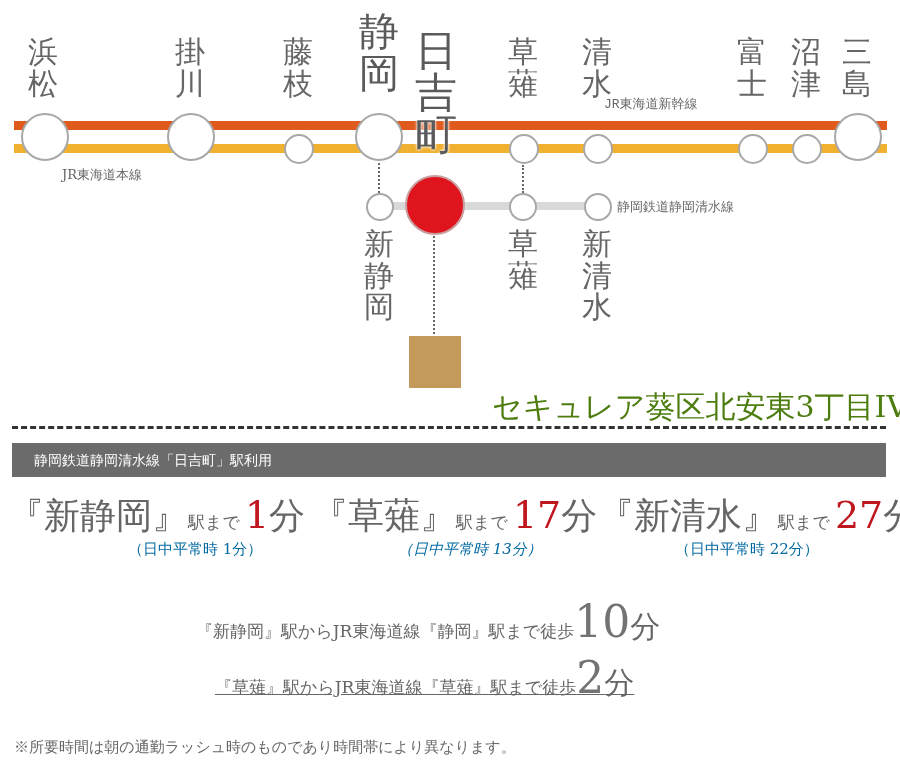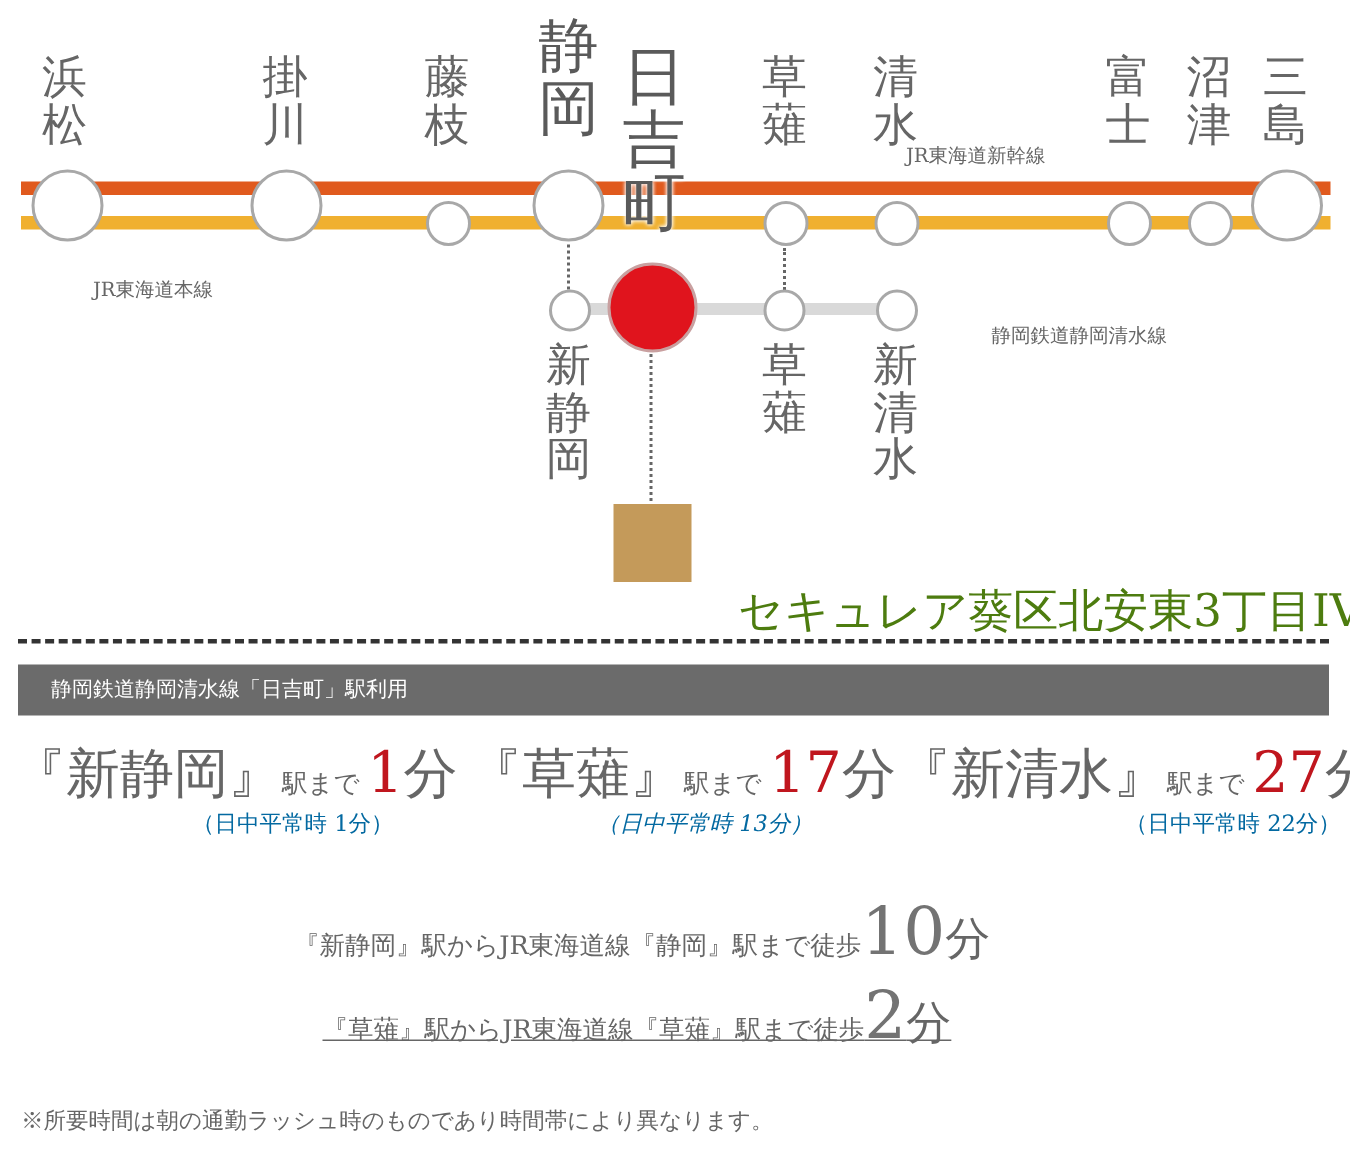--- a/index.html
+++ b/index.html
@@ -71,23 +71,23 @@
     <span>三</span>
     <span>島</span>
   </div>
 
   <div class="vlabel" style="left:415px; top:30px; font-size:42px; color:#5a5a5a; line-height:1.0; text-shadow:0 0 3px #fff,0 0 3px #fff;">
     <span>日</span>
     <span>吉</span>
     <span>町</span>
   </div>
 
-  <div class="small-label" style="left:62px; top:184px;">JR東海道本線</div>
-  <div class="small-label" style="left:604px; top:95px;">JR東海道新幹線</div>
-  <div class="small-label" style="left:617px; top:215px;margin-left:44px;">静岡鉄道静岡清水線</div>
+  <div class="small-label" style="left:62px; top:166px;">JR東海道本線</div>
+  <div class="small-label" style="left:604px; top:95px;font-family:Liberation Mono, monospace;">JR東海道新幹線</div>
+  <div class="small-label" style="left:617px; top:198px;">静岡鉄道静岡清水線</div>
 
   <div class="station" style="left:21px; top:113px; width:48px; height:48px;"></div>
   <div class="station" style="left:167px; top:113px; width:48px; height:48px;"></div>
   <div class="station" style="left:284px; top:134px; width:30px; height:30px;"></div>
   <div class="station" style="left:355px; top:113px; width:48px; height:48px;"></div>
   <div class="station" style="left:509px; top:134px; width:30px; height:30px;"></div>
   <div class="station" style="left:583px; top:134px; width:30px; height:30px;"></div>
   <div class="station" style="left:738px; top:134px; width:30px; height:30px;"></div>
   <div class="station" style="left:792px; top:134px; width:30px; height:30px;"></div>
   <div class="station" style="left:834px; top:113px; width:48px; height:48px;"></div>
@@ -132,21 +132,21 @@
 <div class="time-block" style="left:312px;">
   <span class="big">『草薙』</span><span class="mid">駅まで</span>
   <span class="num">17</span><span class="big">分</span>
 </div>
 <div class="time-note" style="left:398px;font-style:italic;">（日中平常時 13分）</div>
 
 <div class="time-block" style="left:598px;">
   <span class="big">『新清水』</span><span class="mid">駅まで</span>
   <span class="num">27</span><span class="big">分</span>
 </div>
-<div class="time-note" style="left:750px;">（日中平常時 22分）</div>
+<div class="time-note" style="left:675px;">（日中平常時 22分）</div>
 
 <div class="walk" style="left:196px; top:596px;">
   <span>『新静岡』駅からJR東海道線『静岡』駅まで徒歩</span><span class="num">10</span><span class="fun">分</span>
 </div>
 <div class="walk" style="left:215px; top:652px;text-decoration:underline;">
   <span>『草薙』駅からJR東海道線『草薙』駅まで徒歩</span><span class="num">2</span><span class="fun">分</span>
 </div>
 
 <div class="footnote">※所要時間は朝の通勤ラッシュ時のものであり時間帯により異なります。</div>
 

